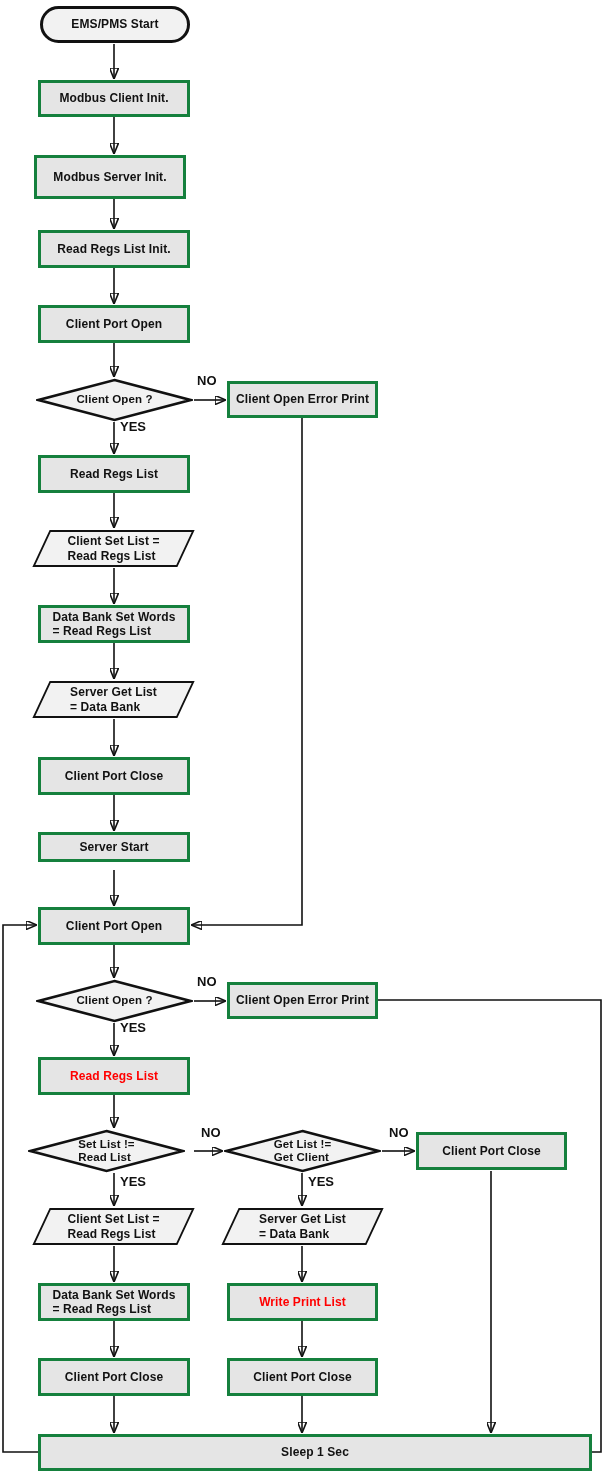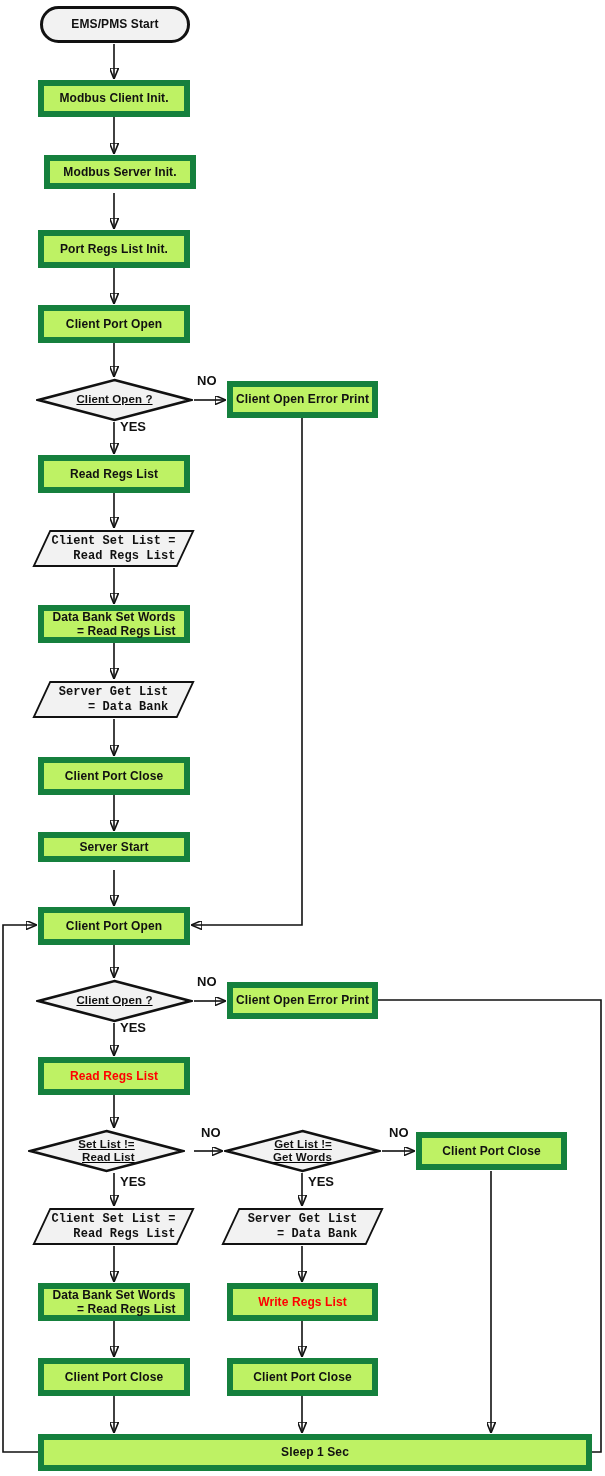--- a/index.html
+++ b/index.html
@@ -1,30 +1,30 @@
 <!DOCTYPE html>
 <html><head>
 <meta charset="utf-8">
 <style>
   html,body{margin:0;padding:0;background:#fff;}
   .stage{position:relative;width:605px;height:1476px;background:#ffffff;overflow:hidden;
          font-family:"Liberation Sans", sans-serif;}
   svg.edges{position:absolute;left:0;top:0;width:605px;height:1476px;pointer-events:none;}
   svg.edges path{fill:none;stroke:#111111;stroke-width:1.6;}
   .node{position:absolute;display:flex;align-items:center;justify-content:center;
-        text-align:right;box-sizing:border-box;}
+        text-align:left;box-sizing:border-box;}
   .lbl-text{position:relative;z-index:2;font-weight:bold;font-size:12px;line-height:1.2;
             color:#111111;white-space:pre-line;letter-spacing:.1px;}
-  .rect{background:#bef264;border:6px solid #15803d;}
+  .rect{background:#e5e5e5;border:3px solid #15803d;}
   .stadium{background:#f2f2f2;border:3px solid #111111;border-radius:20px;}
-  .diamond{background:transparent;text-decoration:underline;}
+  .diamond{background:transparent;}
   .diamond svg.dshape{position:absolute;left:0;top:0;z-index:1;}
   .diamond polygon{fill:#f2f2f2;stroke:#111111;stroke-width:2.6;stroke-linejoin:miter;}
   .diamond .lbl-text{font-size:11.5px;line-height:1.15;}
-  .para{background:transparent;font-family:Liberation Mono, monospace;}
+  .para{background:transparent;}
   .pshape{position:absolute;left:12px;right:12px;top:1px;bottom:1px;background:#f2f2f2;
           border:2px solid #111111;transform:skewX(-25deg);}
   .red .lbl-text{color:#ff0000;}
   .edge-lbl{position:absolute;font-weight:bold;font-size:13px;color:#111111;z-index:3;}
 </style>
 </head>
 <body>
 
 <div class="stage">
 
@@ -68,26 +68,26 @@
   </svg>
 
   <div class="node stadium" style="left:40px;top:6px;width:150px;height:37px">
     <span class="lbl-text">EMS/PMS Start</span>
   </div>
 
   <div class="node rect" style="left:38px;top:80px;width:152px;height:37px">
     <span class="lbl-text">Modbus Client Init.</span>
   </div>
 
-  <div class="node rect" style="left:44px;top:155px;width:152px;height:34px">
+  <div class="node rect" style="left:34px;top:155px;width:152px;height:44px">
     <span class="lbl-text">Modbus Server Init.</span>
   </div>
 
   <div class="node rect" style="left:38px;top:230px;width:152px;height:38px">
-    <span class="lbl-text">Port Regs List Init.</span>
+    <span class="lbl-text">Read Regs List Init.</span>
   </div>
 
   <div class="node rect" style="left:38px;top:305px;width:152px;height:38px">
     <span class="lbl-text">Client Port Open</span>
   </div>
 
   <div class="node diamond" style="left:36px;top:378px;width:157px;height:44px">
     <svg class="dshape" width="157" height="44">
       <polygon points="78.5,2 154.5,22 78.5,42 2.5,22"></polygon>
     </svg>
@@ -152,21 +152,21 @@
     </svg>
     <span class="lbl-text">Set List !=
 Read List</span>
   </div>
 
   <div class="node diamond" style="left:224px;top:1129px;width:157px;height:44px">
     <svg class="dshape" width="157" height="44">
       <polygon points="78.5,2 154.5,22 78.5,42 2.5,22"></polygon>
     </svg>
     <span class="lbl-text">Get List !=
-Get Words</span>
+Get Client</span>
   </div>
 
   <div class="node rect" style="left:416px;top:1132px;width:151px;height:38px">
     <span class="lbl-text">Client Port Close</span>
   </div>
 
   <div class="node para" style="left:29px;top:1207px;width:169px;height:39px">
     <i class="pshape"></i>
     <span class="lbl-text">Client Set List =
 Read Regs List</span>
@@ -177,21 +177,21 @@
     <span class="lbl-text">Server Get List
 = Data Bank</span>
   </div>
 
   <div class="node rect" style="left:38px;top:1283px;width:152px;height:38px">
     <span class="lbl-text">Data Bank Set Words
 = Read Regs List</span>
   </div>
 
   <div class="node rect red" style="left:227px;top:1283px;width:151px;height:38px">
-    <span class="lbl-text">Write Regs List</span>
+    <span class="lbl-text">Write Print List</span>
   </div>
 
   <div class="node rect" style="left:38px;top:1358px;width:152px;height:38px">
     <span class="lbl-text">Client Port Close</span>
   </div>
 
   <div class="node rect" style="left:227px;top:1358px;width:151px;height:38px">
     <span class="lbl-text">Client Port Close</span>
   </div>
 

